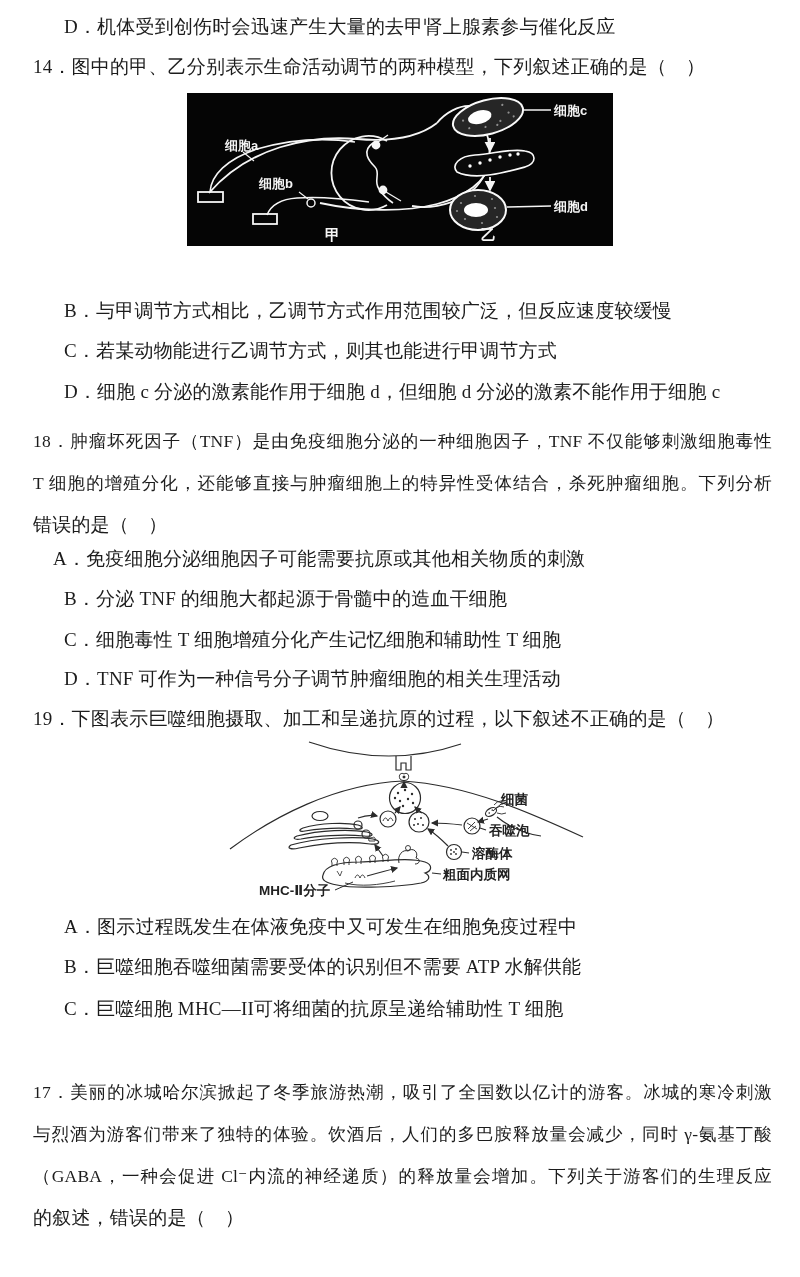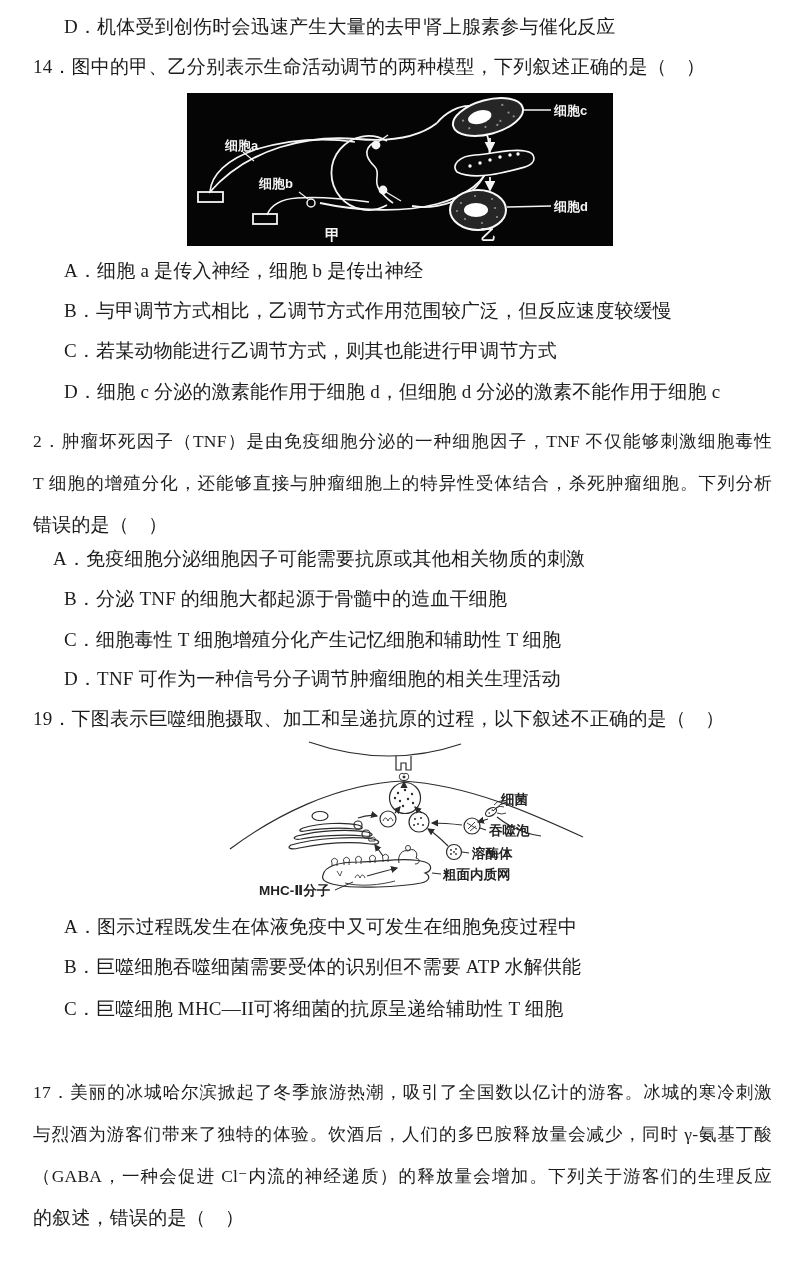--- a/index.html
+++ b/index.html
@@ -103,26 +103,25 @@
           <circle cx="288" cy="103" r="1.1"></circle>
       </g>
       <ellipse cx="289" cy="117" rx="12" ry="7" fill="#ffffff"></ellipse>
       <path d="M 320,114 L 364,113" stroke="#f5f5f5" stroke-width="1.5"></path>
     </g>
     <text class="fig14-label" x="367" y="22">细胞c</text>
     <text class="fig14-label" x="367" y="118">细胞d</text>
     <text class="fig14-big" x="294" y="147">乙</text>
   </svg>
 
-  <div class="tline" style="left:64px;top:260px">A．细胞 a 是传入神经，细胞 b 是传出神经</div>
   <div class="tline" style="left:64px;top:300px">B．与甲调节方式相比，乙调节方式作用范围较广泛，但反应速度较缓慢</div>
   <div class="tline" style="left:64px;top:340px">C．若某动物能进行乙调节方式，则其也能进行甲调节方式</div>
   <div class="tline" style="left:64px;top:381px">D．细胞 c 分泌的激素能作用于细胞 d，但细胞 d 分泌的激素不能作用于细胞 c</div>
 
-  <div class="jline" style="left:33px;top:430px">2．肿瘤坏死因子（TNF）是由免疫细胞分泌的一种细胞因子，TNF 不仅能够刺激细胞毒性</div>
+  <div class="jline" style="left:33px;top:430px">18．肿瘤坏死因子（TNF）是由免疫细胞分泌的一种细胞因子，TNF 不仅能够刺激细胞毒性</div>
   <div class="jline" style="left:33px;top:472px">T 细胞的增殖分化，还能够直接与肿瘤细胞上的特异性受体结合，杀死肿瘤细胞。下列分析</div>
   <div class="tline" style="left:33px;top:514px">错误的是（　）</div>
 
   <div class="tline" style="left:53px;top:548px">A．免疫细胞分泌细胞因子可能需要抗原或其他相关物质的刺激</div>
   <div class="tline" style="left:64px;top:588px">B．分泌 TNF 的细胞大都起源于骨髓中的造血干细胞</div>
   <div class="tline" style="left:64px;top:629px">C．细胞毒性 T 细胞增殖分化产生记忆细胞和辅助性 T 细胞</div>
   <div class="tline" style="left:64px;top:668px">D．TNF 可作为一种信号分子调节肿瘤细胞的相关生理活动</div>
 
   <div class="tline" style="left:33px;top:708px">19．下图表示巨噬细胞摄取、加工和呈递抗原的过程，以下叙述不正确的是（　）</div>
 

